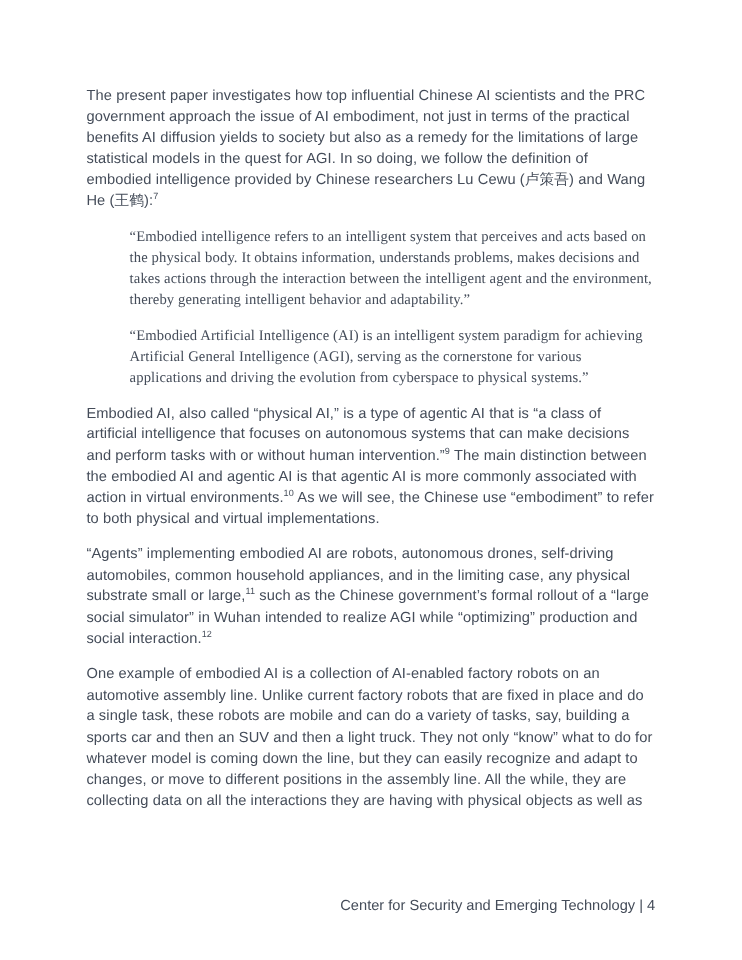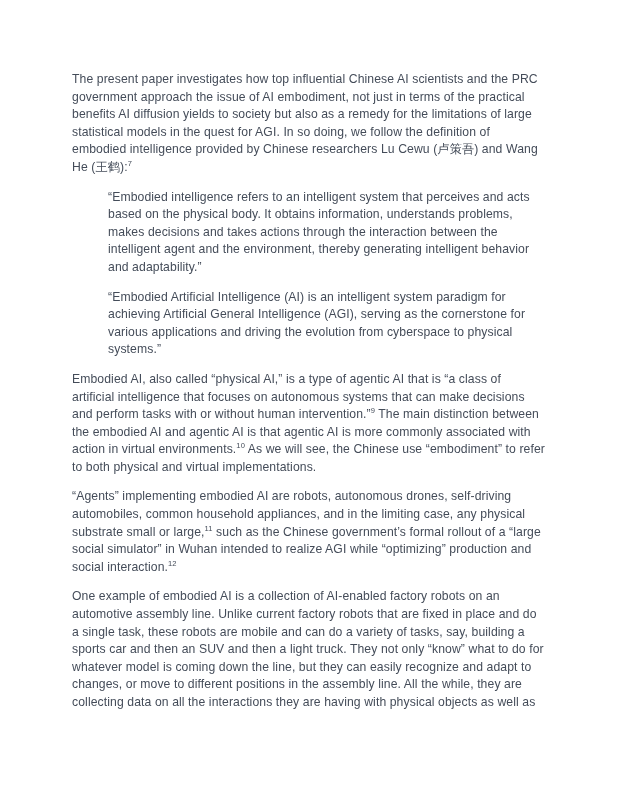--- a/index.html
+++ b/index.html
@@ -28,20 +28,21 @@
     font-size: 12.2px;
     line-height: 17.6px;
     letter-spacing: 0.1px;
   }
   blockquote.block-quote {
     margin: 0 0 12px 36px;
     padding: 0;
     font-size: 12.2px;
     line-height: 17.6px;
     letter-spacing: 0.1px;
+    font-family: Liberation Serif, serif;
   }
   sup.footnote-ref {
     font-size: 0.62em;
     line-height: 0;
     vertical-align: super;
   }
   footer.page-footer {
     margin-top: auto;
     text-align: right;
     font-size: 12.2px;
@@ -55,13 +56,16 @@
 <div class="page">
   <main class="body-text" id="body-text">
 
   <p class="paragraph"><span>The present paper investigates how top influential Chinese AI scientists and the PRC government approach the issue of AI embodiment, not just in terms of the practical benefits AI diffusion yields to society but also as a remedy for the limitations of large statistical models in the quest for AGI. In so doing, we follow the definition of embodied intelligence provided by Chinese researchers Lu Cewu (卢策吾) and Wang He (王鹤):</span><sup class="footnote-ref">7</sup></p>
       <blockquote class="block-quote"><span>“Embodied intelligence refers to an intelligent system that perceives and acts based on the physical body. It obtains information, understands problems, makes decisions and takes actions through the interaction between the intelligent agent and the environment, thereby generating intelligent behavior and adaptability.”</span></blockquote>
       <blockquote class="block-quote"><span>“Embodied Artificial Intelligence (AI) is an intelligent system paradigm for achieving Artificial General Intelligence (AGI), serving as the cornerstone for various applications and driving the evolution from cyberspace to physical systems.”</span></blockquote>
       <p class="paragraph"><span>Embodied AI, also called “physical AI,” is a type of agentic AI that is “a class of artificial intelligence that focuses on autonomous systems that can make decisions and perform tasks with or without human intervention.”</span><sup class="footnote-ref">9</sup><span> The main distinction between the embodied AI and agentic AI is that agentic AI is more commonly associated with action in virtual environments.</span><sup class="footnote-ref">10</sup><span> As we will see, the Chinese use “embodiment” to refer to both physical and virtual implementations.</span></p>
       <p class="paragraph"><span>“Agents” implementing embodied AI are robots, autonomous drones, self-driving automobiles, common household appliances, and in the limiting case, any physical substrate small or large,</span><sup class="footnote-ref">11</sup><span> such as the Chinese government’s formal rollout of a “large social simulator” in Wuhan intended to realize AGI while “optimizing” production and social interaction.</span><sup class="footnote-ref">12</sup></p>
       <p class="paragraph"><span>One example of embodied AI is a collection of AI-enabled factory robots on an automotive assembly line. Unlike current factory robots that are fixed in place and do a single task, these robots are mobile and can do a variety of tasks, say, building a sports car and then an SUV and then a light truck. They not only “know” what to do for whatever model is coming down the line, but they can easily recognize and adapt to changes, or move to different positions in the assembly line. All the while, they are collecting data on all the interactions they are having with physical objects as well as</span></p>
     </main>
+  <footer class="page-footer">
+    <span>Center for Security and Emerging Technology | 4</span>
+  </footer>
 </div>
 
 </body></html>

